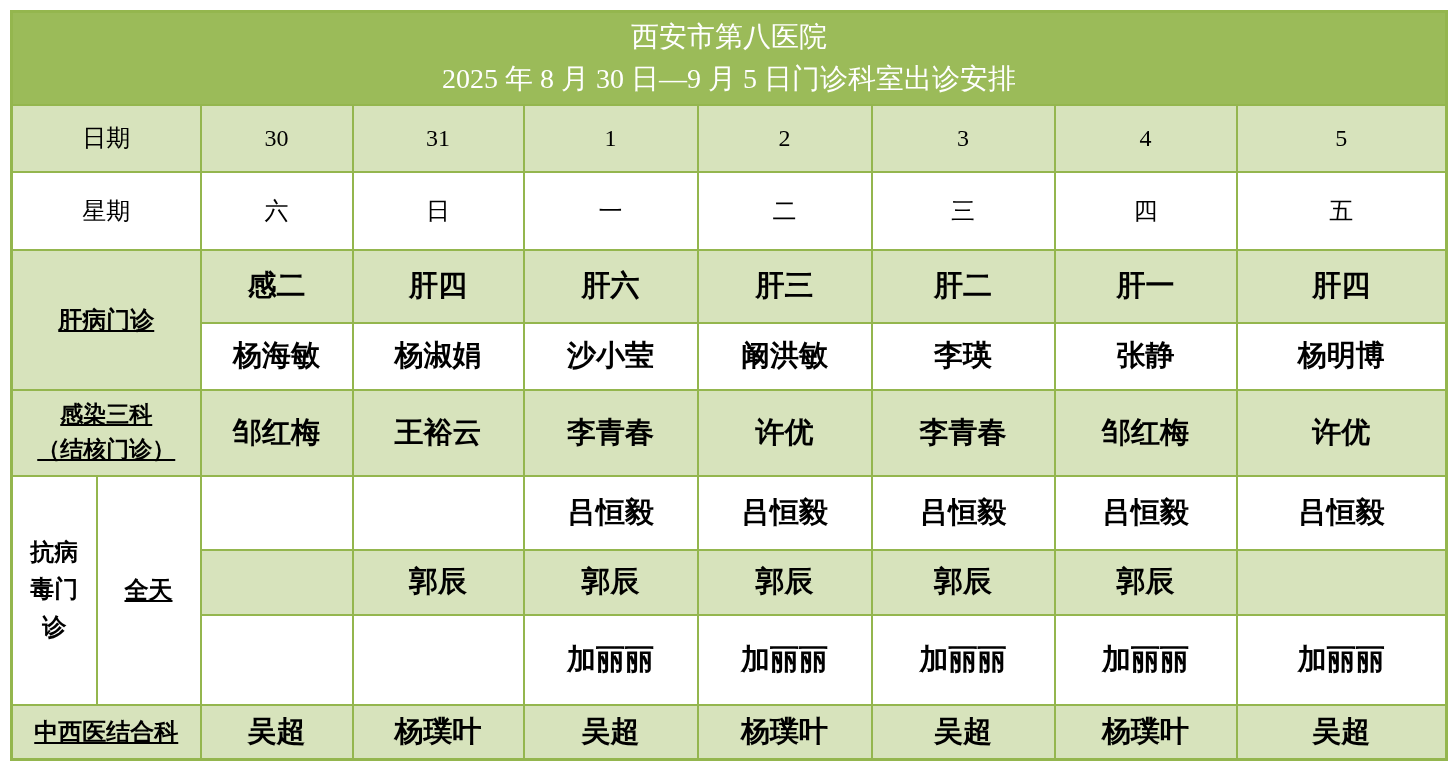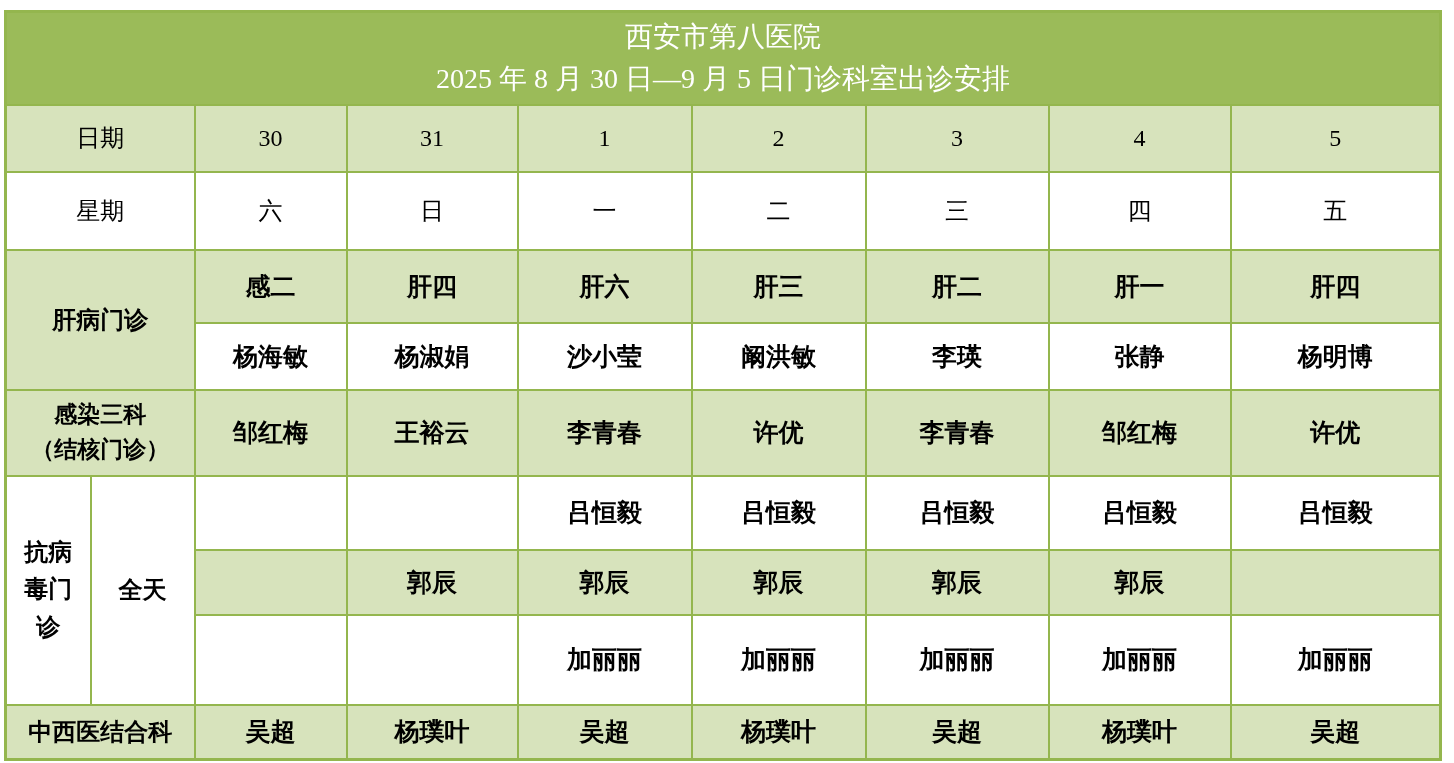--- a/index.html
+++ b/index.html
@@ -10,21 +10,21 @@
     --text-black:#000000;
     --text-white:#FFFFFF;
   }
   *{box-sizing:border-box;}
   html,body{margin:0;padding:0;background:#fff;}
   body{
     width:1454px;height:763px;overflow:hidden;
     font-family:"Liberation Serif","DejaVu Serif",serif;
     color:var(--text-black);
   }
-  .page{padding:10px 0 0 4px;}
+  .page{padding:10px 0 0 10px;}
   table.schedule{
     border-collapse:collapse;
     table-layout:fixed;
     width:1435px;
     border:3px solid var(--border-green);
   }
   table.schedule td{
     border:2px solid var(--border-green);
     text-align:center;
     vertical-align:middle;
@@ -36,22 +36,22 @@
   td.bg-white{background:var(--cell-white);}
   td.bg-title{background:var(--header-green);}
   
   .title-cell{
     color:var(--text-white);
     font-size:28px;
     font-weight:400;
     line-height:42px;
   }
   .plain{font-size:24px;font-weight:400;}
-  .bold{font-size:25px;font-weight:700;}
-  .section-label{font-size:24px;font-weight:700;}
+  .bold{font-size:29px;font-weight:700;}
+  .section-label{font-size:24px;font-weight:700;text-decoration:underline;}
   .two-line{white-space:pre-line;line-height:1.45;}
   .narrow-wrap{
     display:inline-block;
     width:2.15em;
     line-height:1.55;
     word-break:break-all;
   }
   .infection-label{font-size:23px;line-height:1.5;}
 </style>
 </head>

